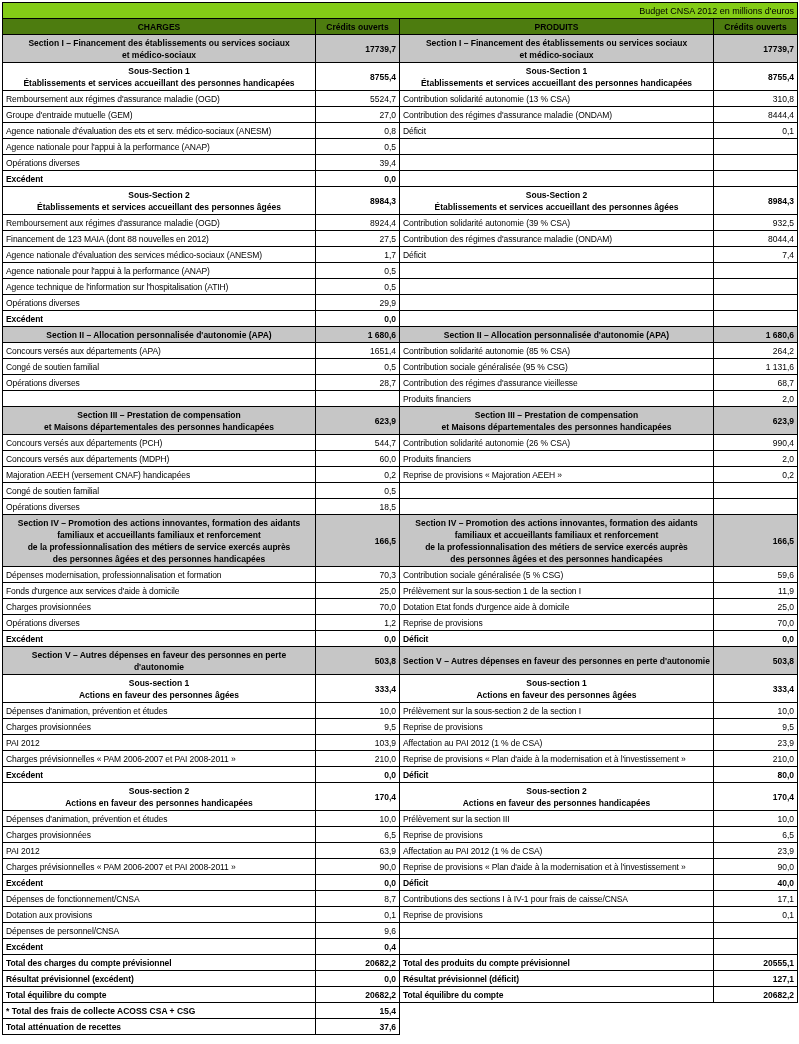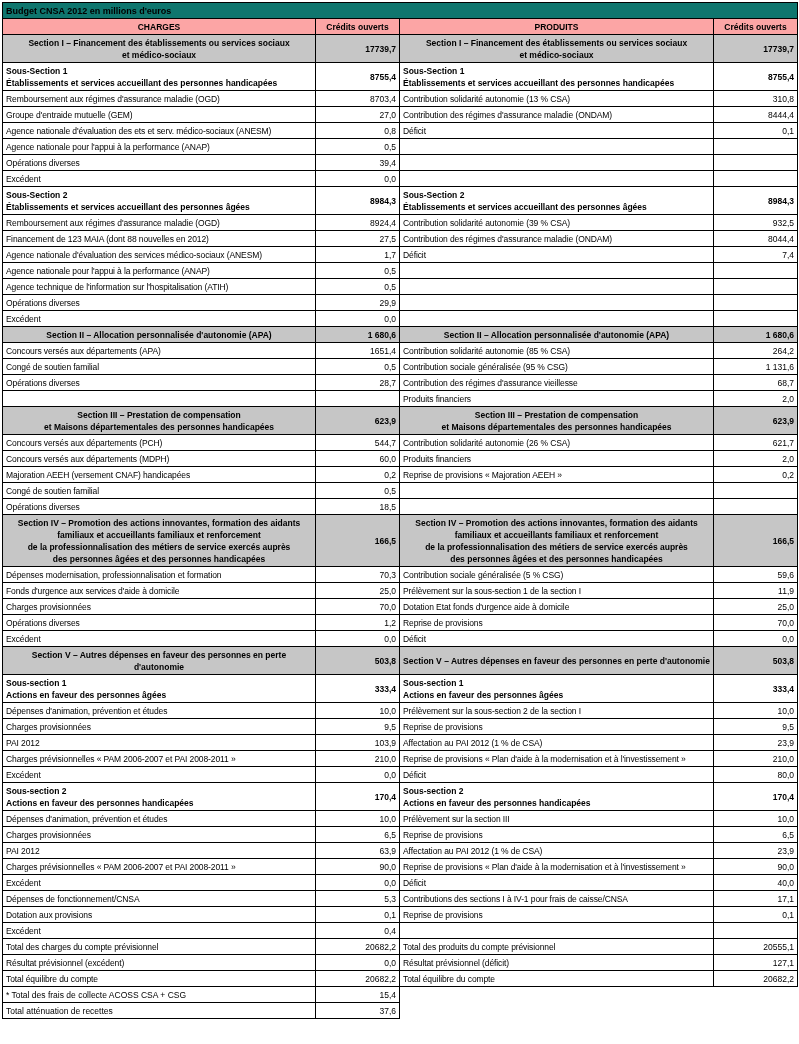--- a/index.html
+++ b/index.html
@@ -19,55 +19,56 @@
   td {
     border: 1px solid #000;
     font-size: 8.5px;
     line-height: 12px;
     padding: 1.5px 3px;
     vertical-align: middle;
     overflow: hidden;
   }
   
   .row-title td {
-    background: #0f766e;
-    font-weight: bold;
-    text-align: left;
+    background: #84cc16;
+    font-weight: normal;
+    text-align: right;
     font-size: 9px;
   }
   
   .row-colhead td {
-    background: #fca5a5;
+    background: #4d7c0f;
     font-weight: bold;
     text-align: center;
   }
   
   .row-section td {
     background: #c6c6c6;
     font-weight: bold;
   }
   .row-section td.lbl {
     text-align: center;
     white-space: pre-line;
   }
   
   .row-subsection td { font-weight: bold; }
   .row-subsection td.lbl {
+    text-align: center;
     white-space: pre-line;
   }
   
   .row-item td.lbl {
     text-align: left;
     white-space: nowrap;
     letter-spacing: -0.1px;
   }
   td.val { text-align: right; }
-  td.b { font-weight: normal; }
-  
-  .row-footnote td { font-weight: normal; }
+  td.b { font-weight: bold; }
+  
+  .row-footnote td { font-weight: bold; }
   .row-footnote td.nob { border: none; background: #fff; }
 </style>
 </head>
 <body>
 
 <div class="page">
   <table class="budget">
     <colgroup>
       <col style="width:313px">
       <col style="width:84px">
@@ -97,21 +98,21 @@
         <tr class="row-subsection">
           <td class="lbl">Sous-Section 1
 Établissements et services accueillant des personnes handicapées</td>
           <td class="val">8755,4</td>
           <td class="lbl">Sous-Section 1
 Établissements et services accueillant des personnes handicapées</td>
           <td class="val">8755,4</td>
         </tr>
         <tr class="row-item">
           <td class="lbl">Remboursement aux régimes d'assurance maladie (OGD)</td>
-          <td class="val">8703,4</td>
+          <td class="val">5524,7</td>
           <td class="lbl">Contribution solidarité autonomie (13 % CSA)</td>
           <td class="val">310,8</td>
         </tr>
         <tr class="row-item">
           <td class="lbl">Groupe d'entraide mutuelle (GEM)</td>
           <td class="val">27,0</td>
           <td class="lbl">Contribution des régimes d'assurance maladie (ONDAM)</td>
           <td class="val">8444,4</td>
         </tr>
         <tr class="row-item">
@@ -223,21 +224,21 @@
 et Maisons départementales des personnes handicapées</td>
           <td class="val">623,9</td>
           <td class="lbl">Section III – Prestation de compensation
 et Maisons départementales des personnes handicapées</td>
           <td class="val">623,9</td>
         </tr>
         <tr class="row-item">
           <td class="lbl">Concours versés aux départements (PCH)</td>
           <td class="val">544,7</td>
           <td class="lbl">Contribution solidarité autonomie (26 % CSA)</td>
-          <td class="val">621,7</td>
+          <td class="val">990,4</td>
         </tr>
         <tr class="row-item">
           <td class="lbl">Concours versés aux départements (MDPH)</td>
           <td class="val">60,0</td>
           <td class="lbl">Produits financiers</td>
           <td class="val">2,0</td>
         </tr>
         <tr class="row-item">
           <td class="lbl">Majoration AEEH (versement CNAF) handicapées</td>
           <td class="val">0,2</td>
@@ -375,29 +376,35 @@
           <td class="val">90,0</td>
         </tr>
         <tr class="row-item">
           <td class="lbl b">Excédent</td>
           <td class="val b">0,0</td>
           <td class="lbl b">Déficit</td>
           <td class="val b">40,0</td>
         </tr>
         <tr class="row-item">
           <td class="lbl">Dépenses de fonctionnement/CNSA</td>
-          <td class="val">5,3</td>
+          <td class="val">8,7</td>
           <td class="lbl">Contributions des sections I à IV-1 pour frais de caisse/CNSA</td>
           <td class="val">17,1</td>
         </tr>
         <tr class="row-item">
           <td class="lbl">Dotation aux provisions</td>
           <td class="val">0,1</td>
           <td class="lbl">Reprise de provisions</td>
           <td class="val">0,1</td>
+        </tr>
+        <tr class="row-item">
+          <td class="lbl">Dépenses de personnel/CNSA</td>
+          <td class="val">9,6</td>
+          <td class="lbl"></td>
+          <td class="val"></td>
         </tr>
         <tr class="row-item">
           <td class="lbl b">Excédent</td>
           <td class="val b">0,4</td>
           <td class="lbl"></td>
           <td class="val"></td>
         </tr>
         <tr class="row-item">
           <td class="lbl b">Total des charges du compte prévisionnel</td>
           <td class="val b">20682,2</td>

